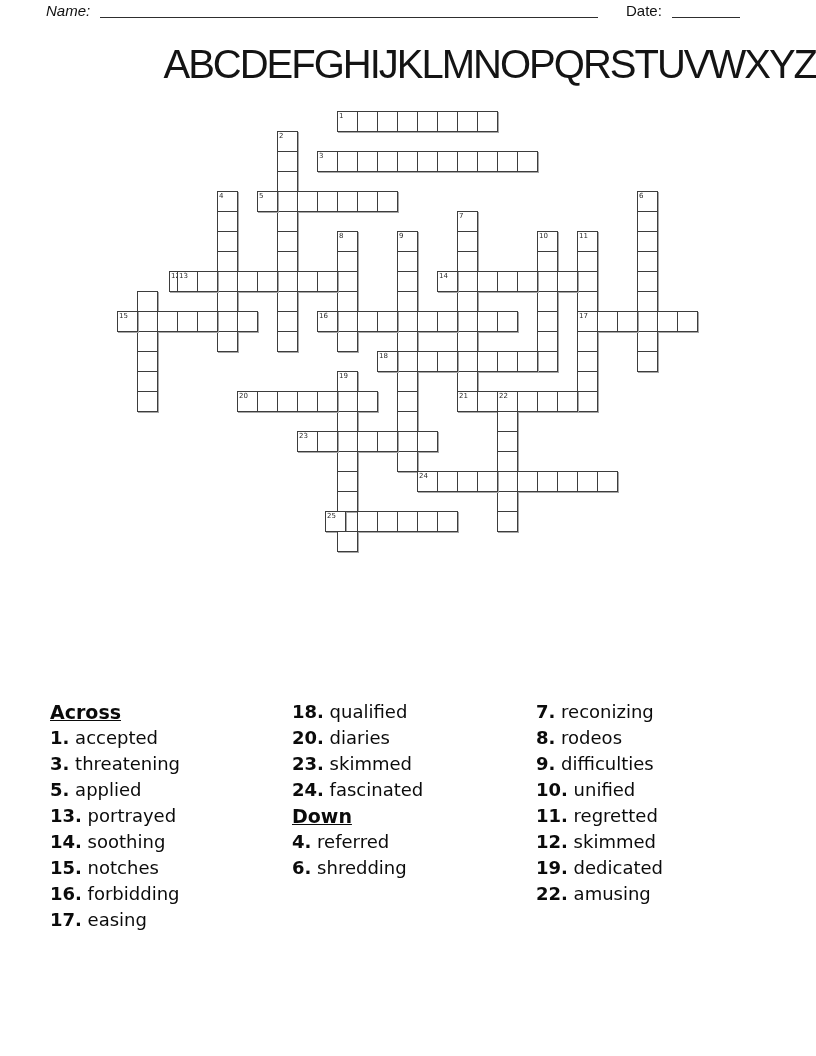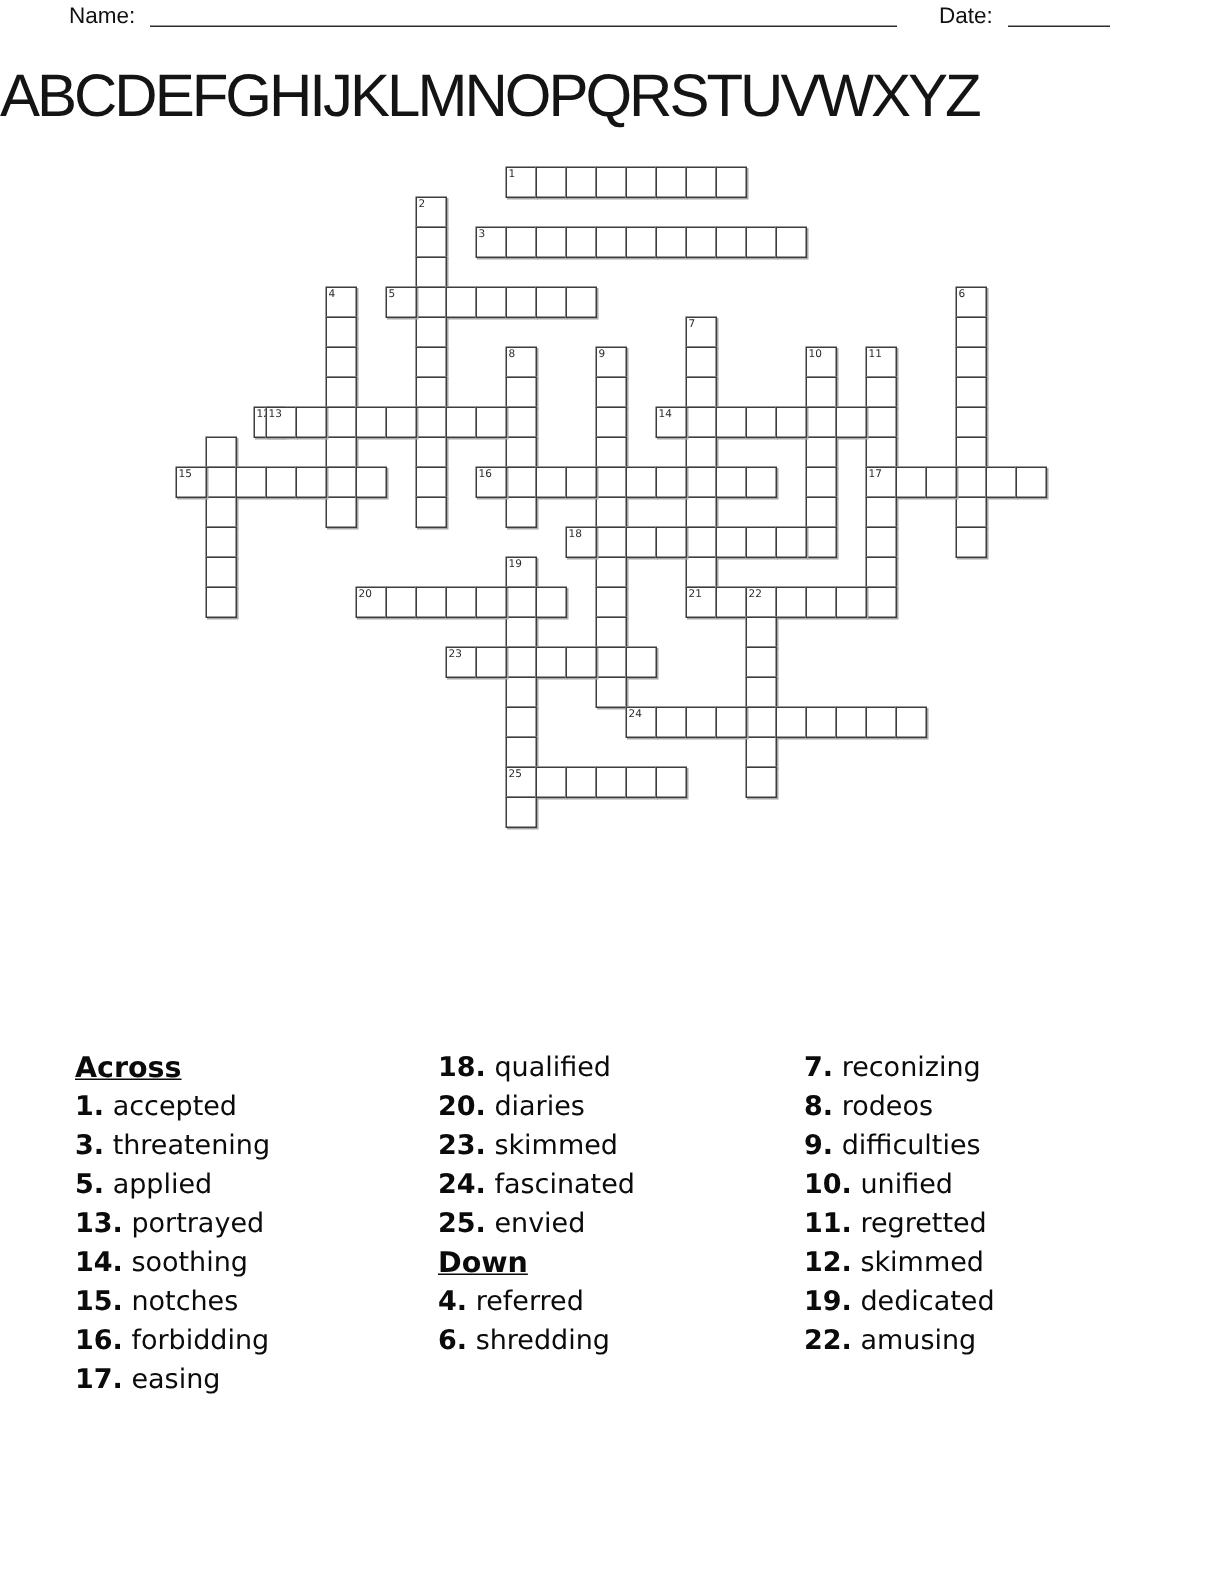--- a/index.html
+++ b/index.html
@@ -1,40 +1,40 @@
 <!DOCTYPE html>
 <html><head>
 <meta charset="utf-8">
 <style>
   html,body{margin:0;padding:0;background:#fff;}
   .page{position:relative;width:816px;height:1056px;background:#ffffff;
         font-family:"Liberation Sans",sans-serif;color:#111;overflow:hidden;}
   .hdr-label{position:absolute;font-size:15px;color:#111;}
   .blank-line{position:absolute;border-bottom:1.5px solid #2e2e2e;height:14px;}
-  .title{position:absolute;top:42px;left:0;width:100%;text-align:left;
+  .title{position:absolute;top:42px;left:0;width:100%;text-align:right;
          font-size:40px;letter-spacing:-2px;color:#141414;white-space:nowrap;}
   .grid{position:absolute;}
   .cell{position:absolute;width:21px;height:21px;box-sizing:border-box;
         border:1px solid #3d3d3d;background:#fff;box-shadow:1px 1px 0 #a8a8a8;}
   .cellnum{position:absolute;top:0;left:1px;font-size:7px;line-height:8px;
            color:#2b2b2b;font-family:"DejaVu Sans",sans-serif;}
   .clues{position:absolute;top:699px;left:0;width:100%;height:320px;}
   .clue-col{position:absolute;top:0;}
   .clue-header{font-family:"DejaVu Sans",sans-serif;font-size:19px;font-weight:bold;
                text-decoration:underline;line-height:26px;color:#0b0b0b;}
   .clue-line{font-family:"DejaVu Sans",sans-serif;font-size:18px;line-height:26px;
              color:#0b0b0b;white-space:nowrap;}
   .clue-num{font-weight:bold;}
 </style>
 </head>
 <body>
 
 <div class="page">
 
-  <div class="hdr-label" style="left:46px;top:2px;">Name:</div>
+  <div class="hdr-label" style="left:46px;top:2px;font-style:italic;">Name:</div>
   <div class="blank-line" style="left:100px;top:3px;width:498px;"></div>
 
   <div class="hdr-label" style="left:626px;top:2px;">Date:</div>
   <div class="blank-line" style="left:672px;top:3px;width:68px;"></div>
 
   <div class="title">ABCDEFGHIJKLMNOPQRSTUVWXYZ</div>
 
   <div class="grid" style="left: 117px; top: 111px;">
       <div class="cell" style="left: 220px; top: 0px;">
         <span class="cellnum">1</span>
@@ -213,21 +213,21 @@
       <div class="cell" style="left: 400px; top: 240px;"></div>
       <div class="cell" style="left: 220px; top: 260px;">
         <span class="cellnum">19</span>
       </div>
       <div class="cell" style="left: 220px; top: 280px;"></div>
       <div class="cell" style="left: 220px; top: 300px;"></div>
       <div class="cell" style="left: 220px; top: 320px;"></div>
       <div class="cell" style="left: 220px; top: 340px;"></div>
       <div class="cell" style="left: 220px; top: 360px;"></div>
       <div class="cell" style="left: 220px; top: 380px;"></div>
-      <div class="cell" style="left: 220px; top: 400px;">
+      <div class="cell" style="left: 208px; top: 400px;">
         <span class="cellnum">25</span>
       </div>
       <div class="cell" style="left: 220px; top: 420px;"></div>
       <div class="cell" style="left: 120px; top: 280px;">
         <span class="cellnum">20</span>
       </div>
       <div class="cell" style="left: 140px; top: 280px;"></div>
       <div class="cell" style="left: 160px; top: 280px;"></div>
       <div class="cell" style="left: 180px; top: 280px;"></div>
       <div class="cell" style="left: 200px; top: 280px;"></div>
@@ -280,21 +280,20 @@
         <div class="clue-line"><span class="clue-num">14.</span><span> soothing</span></div>
         <div class="clue-line"><span class="clue-num">15.</span><span> notches</span></div>
         <div class="clue-line"><span class="clue-num">16.</span><span> forbidding</span></div>
         <div class="clue-line"><span class="clue-num">17.</span><span> easing</span></div>
       </div>
       <div class="clue-col" style="left: 292px;">
         <div class="clue-line"><span class="clue-num">18.</span><span> qualified</span></div>
         <div class="clue-line"><span class="clue-num">20.</span><span> diaries</span></div>
         <div class="clue-line"><span class="clue-num">23.</span><span> skimmed</span></div>
         <div class="clue-line"><span class="clue-num">24.</span><span> fascinated</span></div>
-        <div class="clue-line"><span class="clue-num">25.</span><span> envied</span></div>
         <div class="clue-header">Down</div>
         <div class="clue-line"><span class="clue-num">4.</span><span> referred</span></div>
         <div class="clue-line"><span class="clue-num">6.</span><span> shredding</span></div>
       </div>
       <div class="clue-col" style="left: 536px;">
         <div class="clue-line"><span class="clue-num">7.</span><span> reconizing</span></div>
         <div class="clue-line"><span class="clue-num">8.</span><span> rodeos</span></div>
         <div class="clue-line"><span class="clue-num">9.</span><span> difficulties</span></div>
         <div class="clue-line"><span class="clue-num">10.</span><span> unified</span></div>
         <div class="clue-line"><span class="clue-num">11.</span><span> regretted</span></div>

